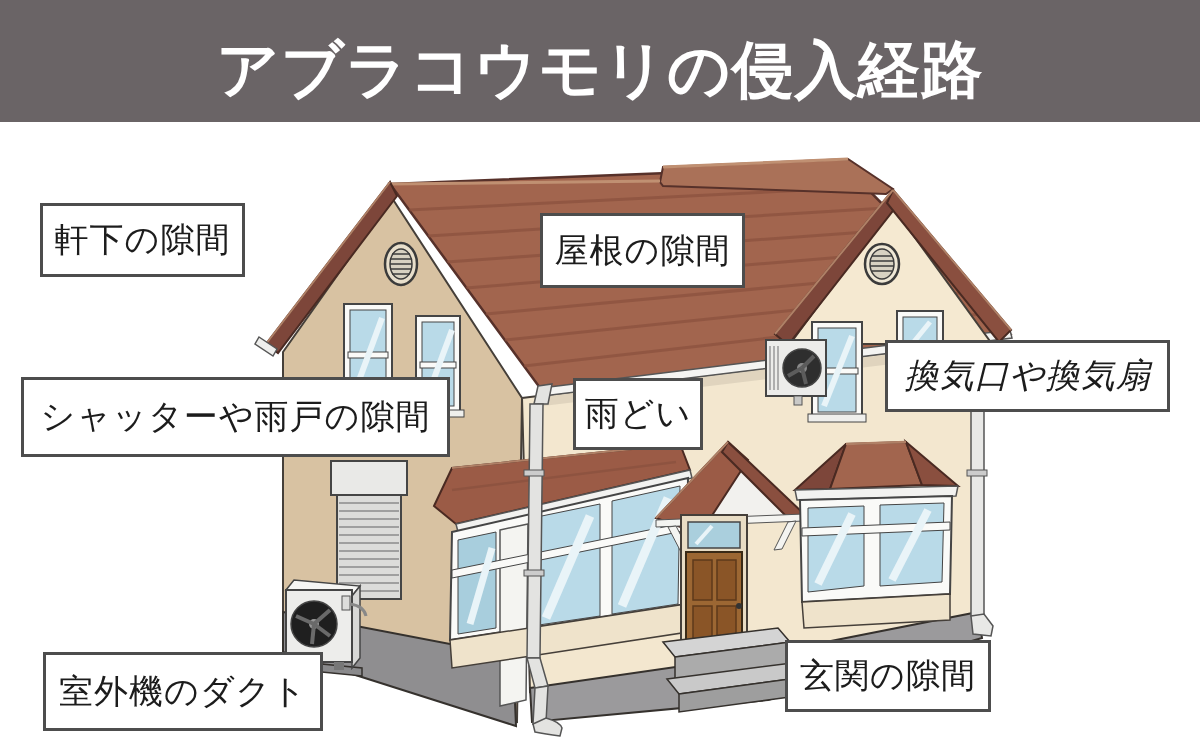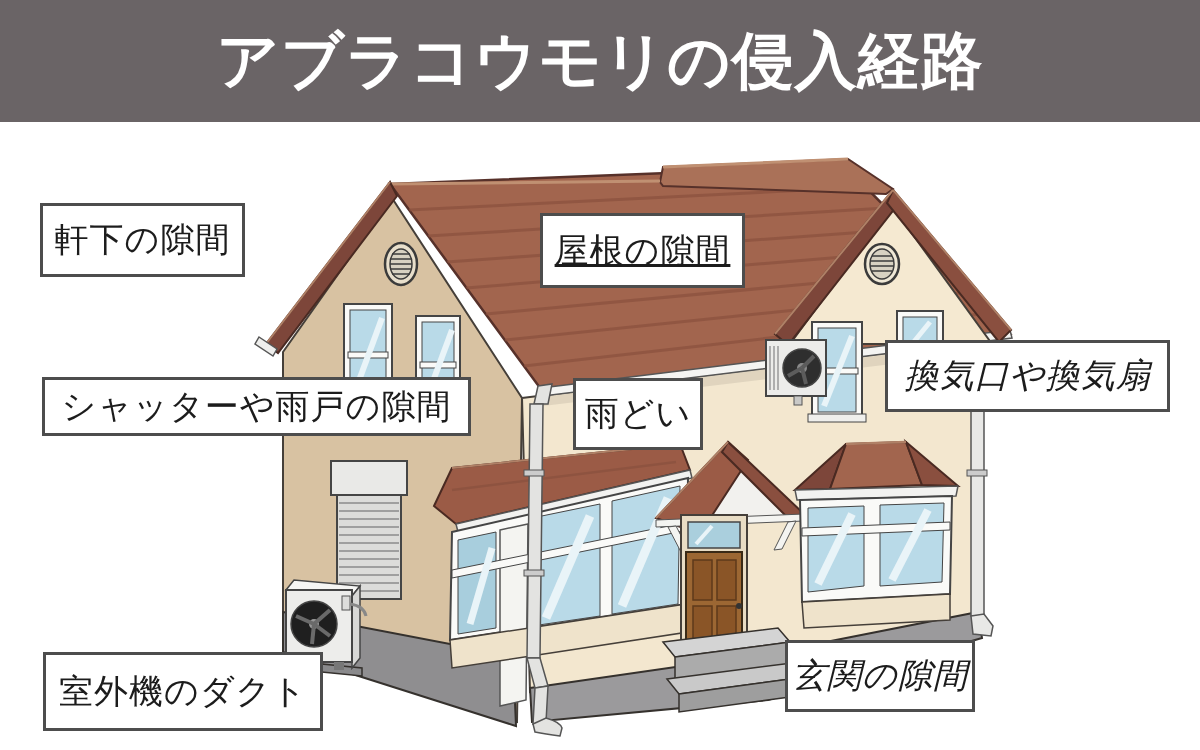--- a/index.html
+++ b/index.html
@@ -1,32 +1,32 @@
 <!DOCTYPE html>
 <html><head>
 <meta charset="utf-8">
 <style>
   html,body{margin:0;padding:0;background:#ffffff;}
   #stage{position:relative;width:1200px;height:750px;background:#ffffff;overflow:hidden;
          font-family:"DejaVu Sans","Liberation Sans",sans-serif;}
   .titlebar{position:absolute;left:0;top:0;width:1200px;height:122px;background:#6a6466;z-index:2;}
-  .titlebar h1{margin:0;height:122px;line-height:122px;text-align:center;color:#ffffff;
+  .titlebar h1{margin:9px;height:122px;line-height:122px;text-align:center;color:#ffffff;
                font-size:62px;font-weight:800;letter-spacing:1px;}
   .canvas{position:absolute;left:0;top:0;width:1200px;height:750px;z-index:1;padding-left:44px;}
   svg.house{position:absolute;left:0;top:0;}
   .label{position:absolute;display:flex;align-items:center;justify-content:center;
          box-sizing:border-box;background:#ffffff;border:3px solid #4d4d4d;color:#1c1c1c;
          font-size:34px;letter-spacing:1px;white-space:nowrap;z-index:3;}
   #lbl-eaves   {left:40px;  top:203px; width:205px; height:74px;}
-  #lbl-roof    {left:540px; top:213px; width:205px; height:75px;text-decoration:underline;}
+  #lbl-roof    {left:540px; top:213px; width:205px; height:75px;}
   #lbl-vent    {left:885px; top:340px; width:285px; height:72px;font-style:italic;}
-  #lbl-shutter {left:42px;  top:377px; width:429px; height:59px;}
+  #lbl-shutter {left:21px;  top:377px; width:429px; height:80px;}
   #lbl-gutter  {left:573px; top:378px; width:130px; height:72px;}
   #lbl-acduct  {left:43px;  top:652px; width:280px; height:79px;}
-  #lbl-entrance{left:785px; top:640px; width:190px; height:72px;font-style:italic;}
+  #lbl-entrance{left:785px; top:640px; width:206px; height:72px;}
 </style>
 </head>
 <body>
 
 <div id="stage">
   <header class="titlebar">
     <h1>アブラコウモリの侵入経路</h1>
   </header>
 
   <div class="canvas">

